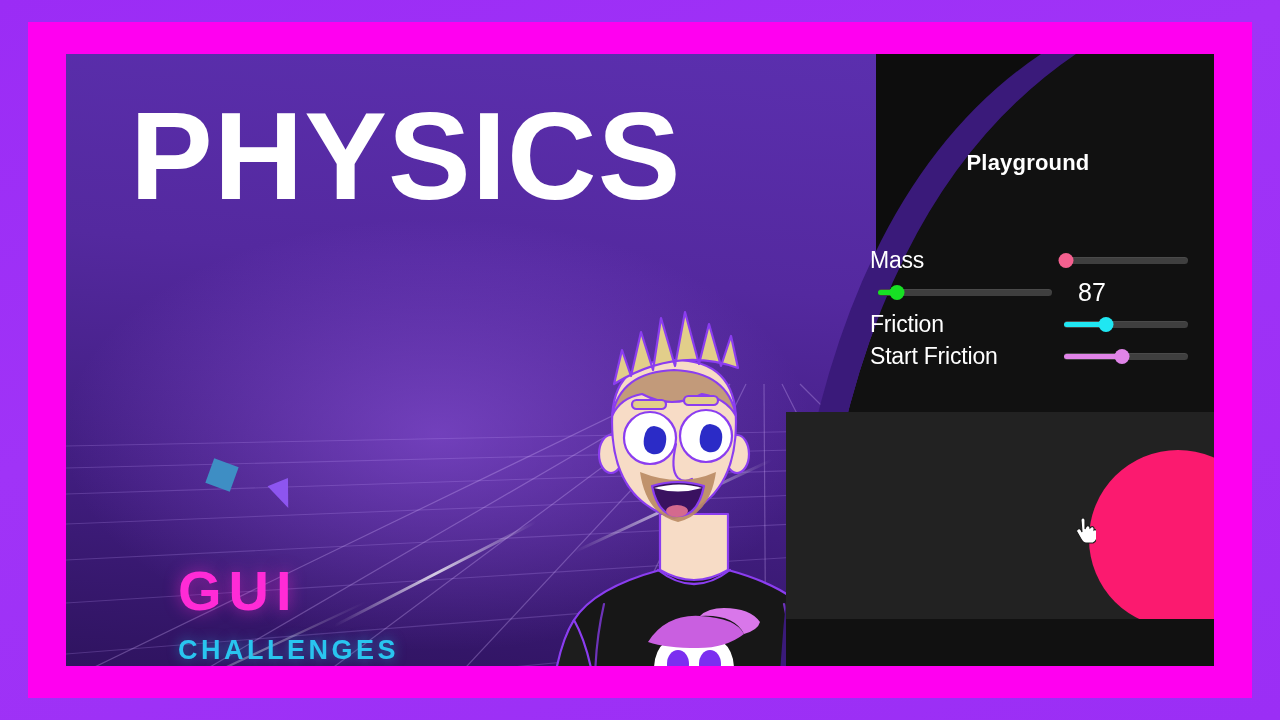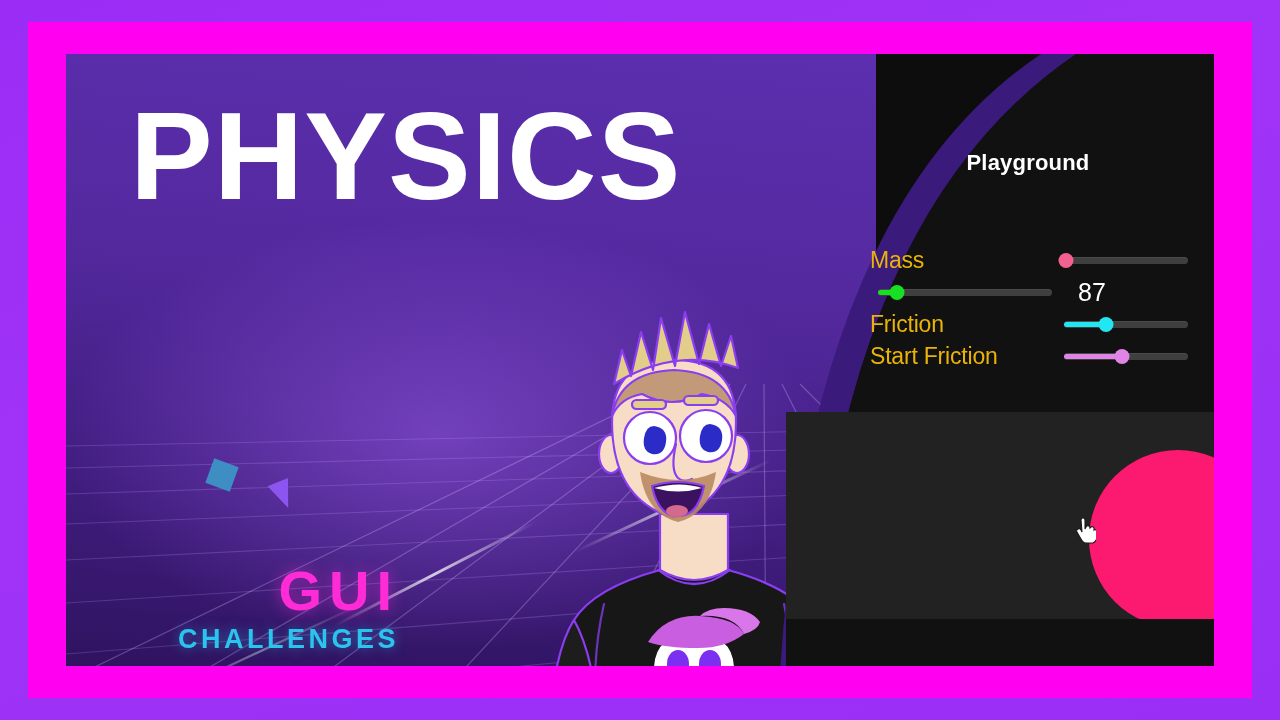--- a/index.html
+++ b/index.html
@@ -24,21 +24,20 @@
     background: #0d0d0d; overflow: hidden;
   }
 
   
   .left-panel {
     position: absolute; left: 0; top: 0; width: 810px; height: 656px;
     background:
       radial-gradient(ellipse 520px 300px at 46% 58%, rgba(150,90,230,.55), rgba(0,0,0,0) 72%),
       linear-gradient(185deg, #5b2fae 0%, #54299f 34%, #401d7e 68%, #2b1159 100%);
     overflow: hidden;
-    text-align: right;
   }
   .grid-svg { position: absolute; inset: 0; width: 100%; height: 100%; }
 
   .shape { position: absolute; }
   .sq-blue {
     left: 143px; top: 408px; width: 26px; height: 26px;
     background: #3e8ec4; transform: rotate(20deg);
   }
   .tri-violet-a {
     left: 206px; top: 427px; width: 0; height: 0;
@@ -55,21 +54,21 @@
 
   
   .logo { position: absolute; left: 112px; top: 510px; }
   .logo-gui {
     font-size: 56px; font-weight: 700; letter-spacing: 7px;
     color: #ff2bd6; line-height: .95;
     text-shadow: 0 0 16px rgba(255,43,214,.55);
   }
   .logo-challenges {
     font-size: 27px; font-weight: 700; letter-spacing: 3.5px;
-    color: #29c5ef; margin-top: 7px;
+    color: #29c5ef; margin-top: 18px;
     text-shadow: 0 0 12px rgba(41,197,239,.5);
   }
 
   
   .avatar { position: absolute; left: 478px; top: 250px; width: 300px; height: 410px; }
 
   
   .right-panel {
     position: absolute; left: 0; top: 0; width: 1204px; height: 656px;
     pointer-events: none;
@@ -87,21 +86,21 @@
   .controls {
     position: absolute; left: 84px; top: 190px; width: 380px;
   }
   .ctrl-row {
     display: grid;
     grid-template-columns: 186px 136px 1fr;
     align-items: center;
     height: 32px;
   }
   .ctrl-label {
-    color: #eab308; font-size: 23px; font-weight: 400;
+    color: #ffffff; font-size: 23px; font-weight: 400;
     white-space: nowrap; letter-spacing: -.2px;
   }
   .slider { position: relative; height: 32px; }
   .slider-track {
     position: absolute; left: 8px; right: 4px; top: 13px; height: 7px;
     border-radius: 4px; background: #3f3f3f;
     box-shadow: inset 0 1px 0 rgba(255,255,255,.06);
   }
   .slider-fill {
     position: absolute; left: 8px; top: 14px; height: 5px; border-radius: 3px;

